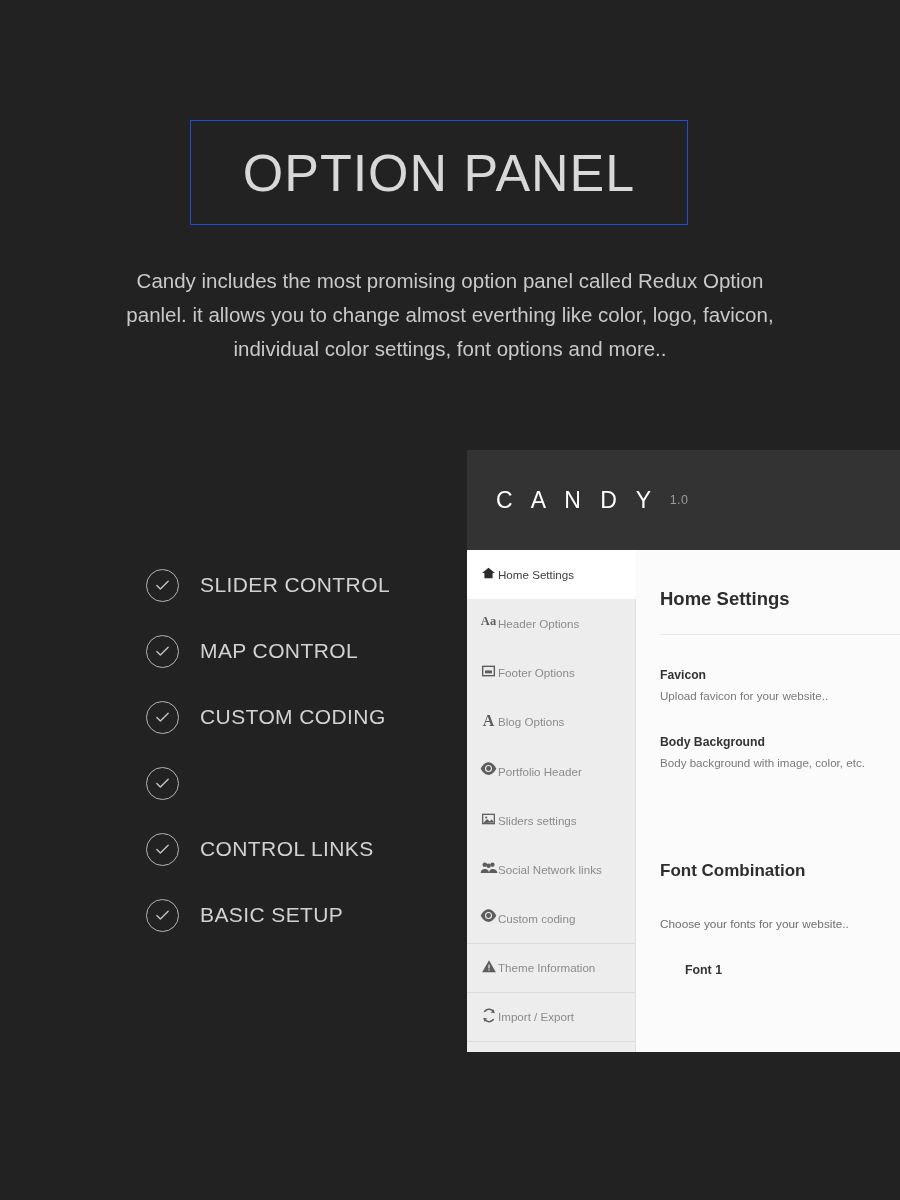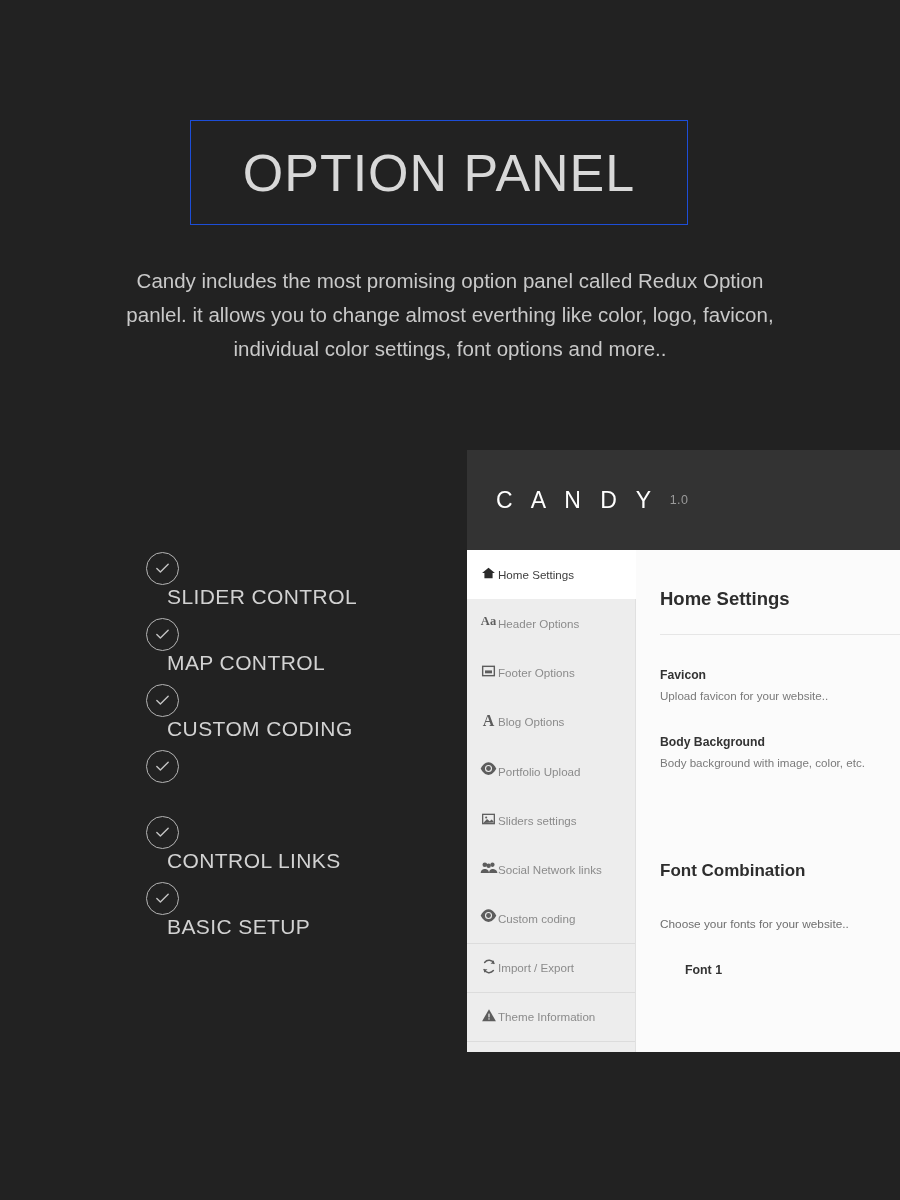--- a/index.html
+++ b/index.html
@@ -51,23 +51,22 @@
 
   
   .feature-list {
     position: absolute;
     left: 146px;
     top: 552px;
     width: 310px;
   }
   .feature-item {
     display: flex;
-    align-items: flex-start;
+    align-items: center;
     height: 66px;
-    flex-direction: column;
   }
   .feature-icon {
     width: 33px;
     height: 33px;
     border-radius: 50%;
     border: 1.5px solid #b4b4b4;
     display: flex;
     align-items: center;
     justify-content: center;
     flex: 0 0 auto;
@@ -323,21 +322,21 @@
         <span class="nav-label">Blog Options</span>
       </div>
 
       <div class="nav-item">
         <span class="nav-icon">
           <svg width="17" height="13" viewBox="0 0 24 18" fill="currentColor">
               <path d="M12 0 C5 0 1 9 1 9 S5 18 12 18 S23 9 23 9 S19 0 12 0 Z M12 14 A5 5 0 1 1 12 4 A5 5 0 1 1 12 14 Z"></path>
               <circle cx="12" cy="9" r="3.4"></circle>
             </svg>
         </span>
-        <span class="nav-label">Portfolio Upload</span>
+        <span class="nav-label">Portfolio Header</span>
       </div>
 
       <div class="nav-item">
         <span class="nav-icon">
           <svg width="15" height="14" viewBox="0 0 24 24" fill="none" stroke="currentColor" stroke-width="2.2">
               <rect x="2" y="4" width="20" height="16"></rect>
               <circle cx="8" cy="9.5" r="1.8" fill="currentColor" stroke="none"></circle>
               <path d="M3 19 L9.5 12 L14 16 L17.5 13 L22 18" fill="currentColor" stroke="none"></path>
             </svg>
         </span>
@@ -362,41 +361,41 @@
           <svg width="17" height="13" viewBox="0 0 24 18" fill="currentColor">
               <path d="M12 0 C5 0 1 9 1 9 S5 18 12 18 S23 9 23 9 S19 0 12 0 Z M12 14 A5 5 0 1 1 12 4 A5 5 0 1 1 12 14 Z"></path>
               <circle cx="12" cy="9" r="3.4"></circle>
             </svg>
         </span>
         <span class="nav-label">Custom coding</span>
       </div>
 
       <div class="nav-item sep-bottom">
         <span class="nav-icon">
+          <svg width="16" height="15" viewBox="0 0 24 24" fill="currentColor">
+              <path d="M12 2 L23 21 H1 Z"></path>
+              <rect x="11" y="9" width="2" height="6" fill="#ededed"></rect>
+              <rect x="11" y="16.5" width="2" height="2" fill="#ededed"></rect>
+            </svg>
+        </span>
+        <span class="nav-label">Theme Information</span>
+      </div>
+
+      <div class="nav-item sep-bottom">
+        <span class="nav-icon">
           <svg width="16" height="15" viewBox="0 0 24 24" fill="none" stroke="currentColor" stroke-width="2.4" stroke-linecap="round">
               <path d="M20 7 A9 9 0 0 0 5 5.5"></path>
               <polyline points="20,2 20,7.5 14.5,7.5" fill="currentColor" stroke="none"></polyline>
               <path d="M4 17 A9 9 0 0 0 19 18.5"></path>
               <polyline points="4,22 4,16.5 9.5,16.5" fill="currentColor" stroke="none"></polyline>
             </svg>
         </span>
         <span class="nav-label">Import / Export</span>
       </div>
 
-      <div class="nav-item sep-bottom">
-        <span class="nav-icon">
-          <svg width="16" height="15" viewBox="0 0 24 24" fill="currentColor">
-              <path d="M12 2 L23 21 H1 Z"></path>
-              <rect x="11" y="9" width="2" height="6" fill="#ededed"></rect>
-              <rect x="11" y="16.5" width="2" height="2" fill="#ededed"></rect>
-            </svg>
-        </span>
-        <span class="nav-label">Theme Information</span>
-      </div>
-
     </div>
 
     <div class="content">
 
       <div class="content-title">Home Settings</div>
 
       <div class="field-group">
         <div class="field-label">Favicon</div>
         <div class="field-desc">Upload favicon for your website..</div>
       </div>

